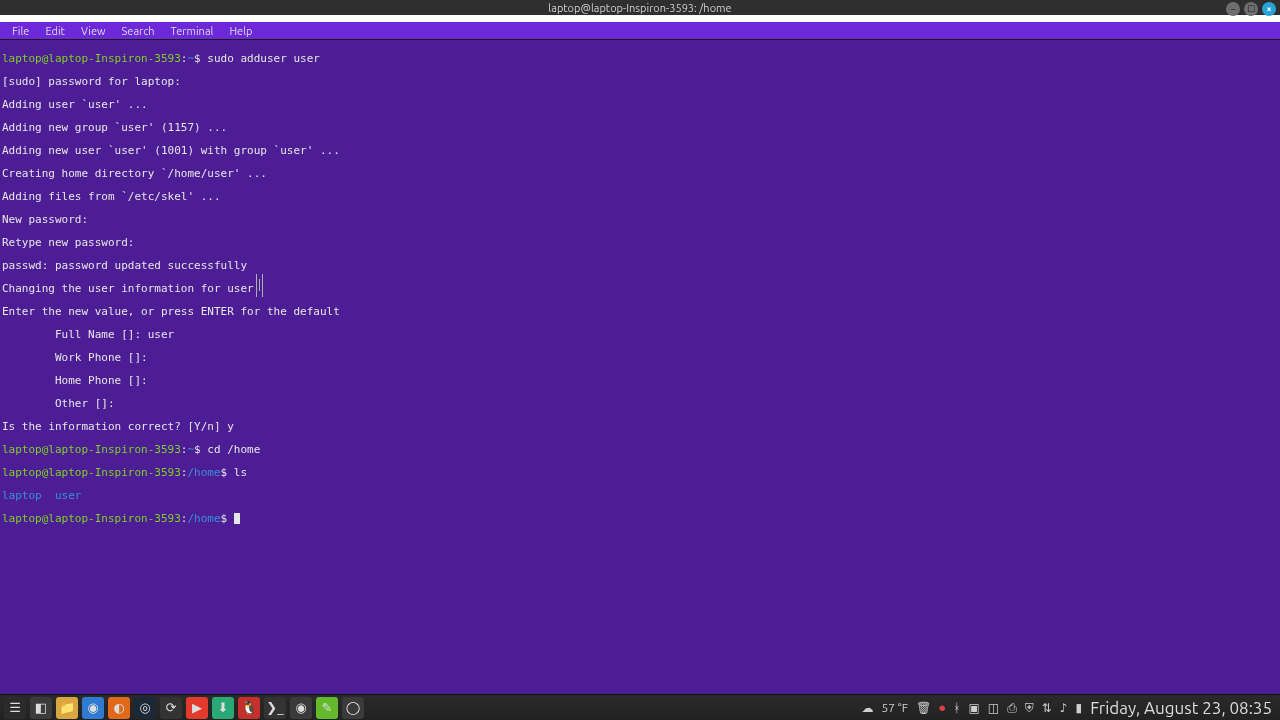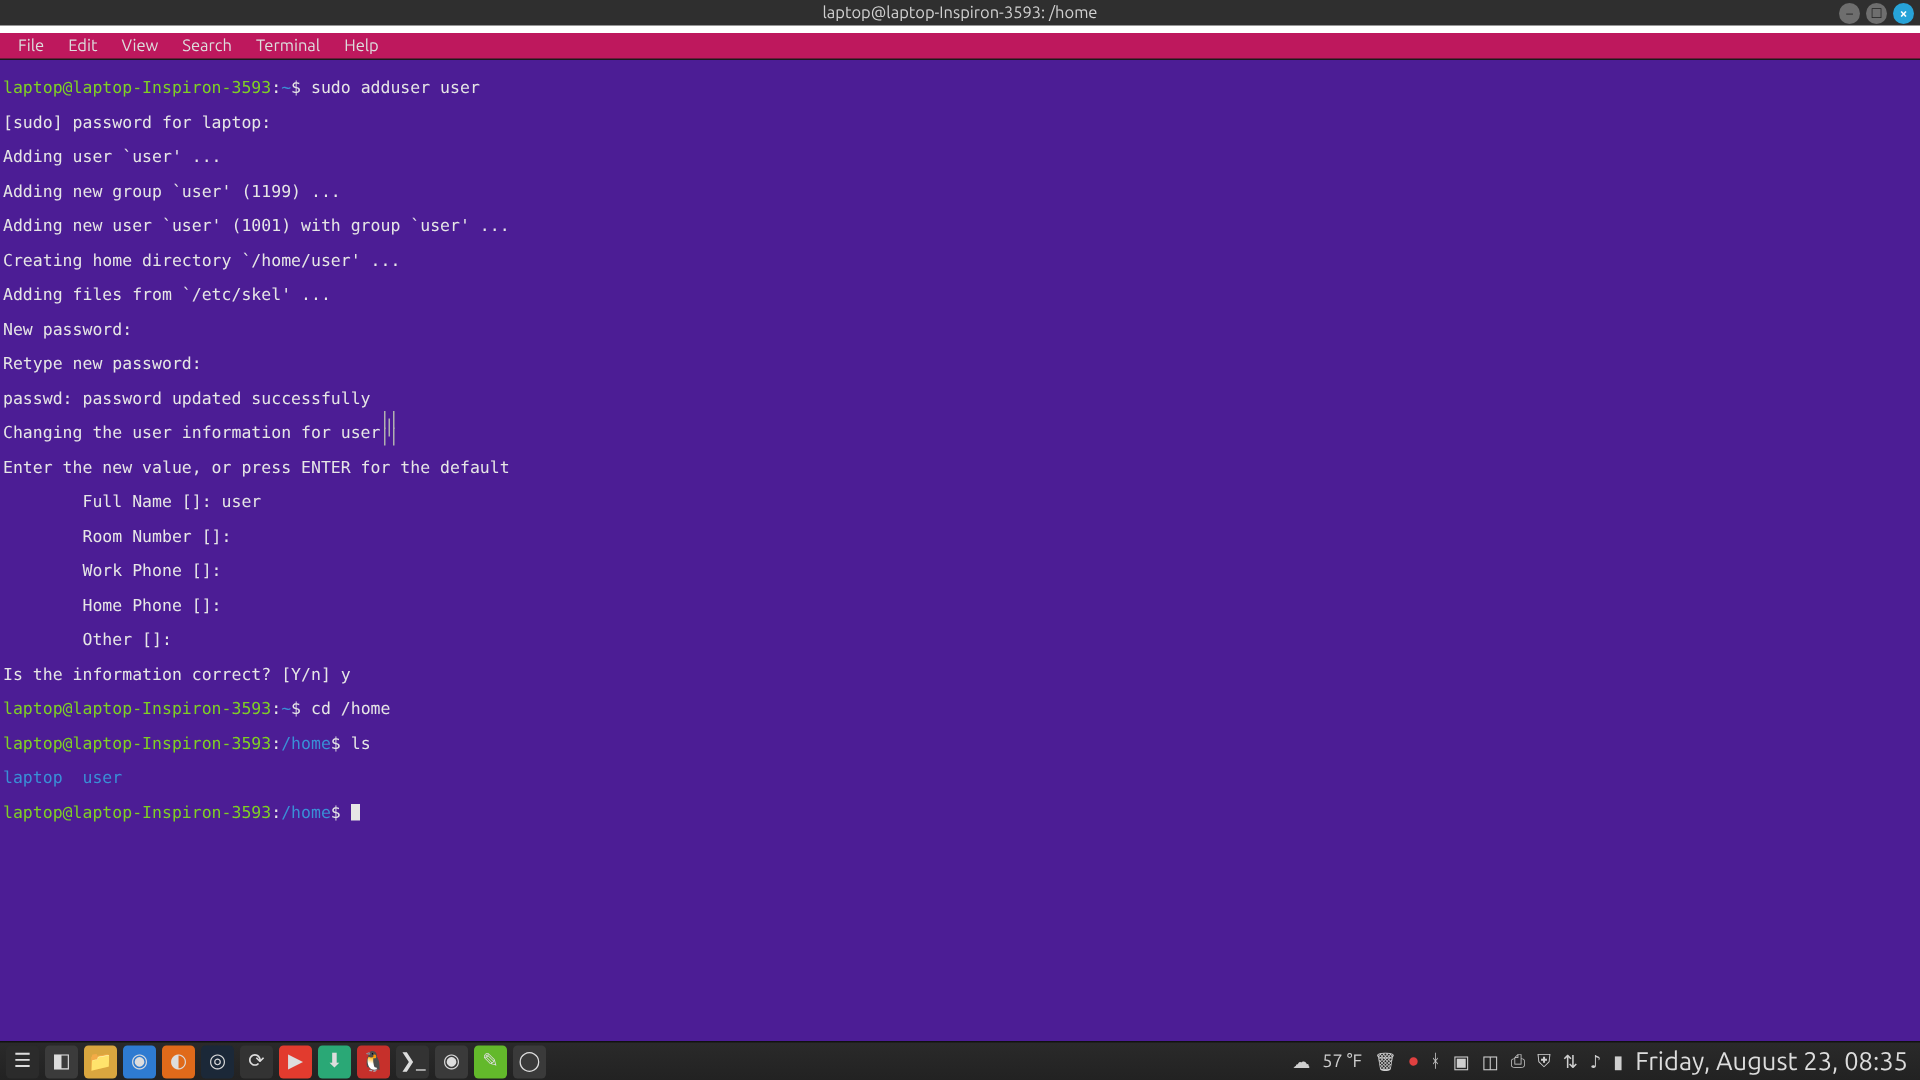--- a/index.html
+++ b/index.html
@@ -12,38 +12,38 @@
   }
   
   .titlebar {
     height: 22px;
     background: #2f2f2f;
     color: #d0d0d0;
     font-family: "Ubuntu", "DejaVu Sans", sans-serif;
     font-size: 11px;
     display: flex; align-items: center; justify-content: center;
     position: relative;
-    border-bottom: 5px solid #ffffff;
+    border-bottom: 7px solid #ffffff;
   }
   .titlebar .win-controls {
     position: absolute; right: 4px; top: 2px;
     display: flex; gap: 4px; align-items: center;
   }
   .win-btn {
     width: 14px; height: 14px; border-radius: 50%;
     display: inline-flex; align-items: center; justify-content: center;
     font-size: 9px; color: #222;
   }
   .win-min { background: #6e6e6e; }
   .win-max { background: #6e6e6e; }
   .win-close { background: #27a3d8; color:#fff; font-weight:bold; }
   
   .menubar {
     height: 18px;
-    background: #be185d;
+    background: #6d28d9;
     color: #ddd;
     font-family: "Ubuntu","DejaVu Sans",sans-serif;
     font-size: 11px;
     display: flex; align-items: center;
     padding-left: 4px;
     border-bottom: 1px solid #1a1a1a;
   }
   .menubar span { padding: 0 8px; cursor: default; }
   
   .term {
@@ -124,31 +124,30 @@
   <span>View</span>
   <span>Search</span>
   <span>Terminal</span>
   <span>Help</span>
 </div>
 
 <div class="term">
 <div><span class="green">laptop@laptop-Inspiron-3593</span><span class="white">:</span><span class="blue">~</span><span class="white">$ </span><span class="white">sudo adduser user</span></div>
 <div class="white">[sudo] password for laptop:</div>
 <div class="white">Adding user `user' ...</div>
-<div class="white">Adding new group `user' (1199) ...</div>
+<div class="white">Adding new group `user' (1157) ...</div>
 <div class="white">Adding new user `user' (1001) with group `user' ...</div>
 <div class="white">Creating home directory `/home/user' ...</div>
 <div class="white">Adding files from `/etc/skel' ...</div>
 <div class="white">New password:</div>
 <div class="white">Retype new password:</div>
 <div class="white">passwd: password updated successfully</div>
 <div class="white">Changing the user information for user</div>
 <div class="white">Enter the new value, or press ENTER for the default</div>
 <div class="white">        Full Name []: user</div>
-<div class="white">        Room Number []:</div>
 <div class="white">        Work Phone []:</div>
 <div class="white">        Home Phone []:</div>
 <div class="white">        Other []:</div>
 <div class="white">Is the information correct? [Y/n] y</div>
 <div><span class="green">laptop@laptop-Inspiron-3593</span><span class="white">:</span><span class="blue">~</span><span class="white">$ </span><span class="white">cd /home</span></div>
 <div><span class="green">laptop@laptop-Inspiron-3593</span><span class="white">:</span><span class="blue">/home</span><span class="white">$ </span><span class="white">ls</span></div>
 <div><span class="blue">laptop</span><span>  </span><span class="blue">user</span></div>
 <div><span class="green">laptop@laptop-Inspiron-3593</span><span class="white">:</span><span class="blue">/home</span><span class="white">$ </span><span class="cursor"></span></div>
 <div class="ibeam"></div>
 </div>

